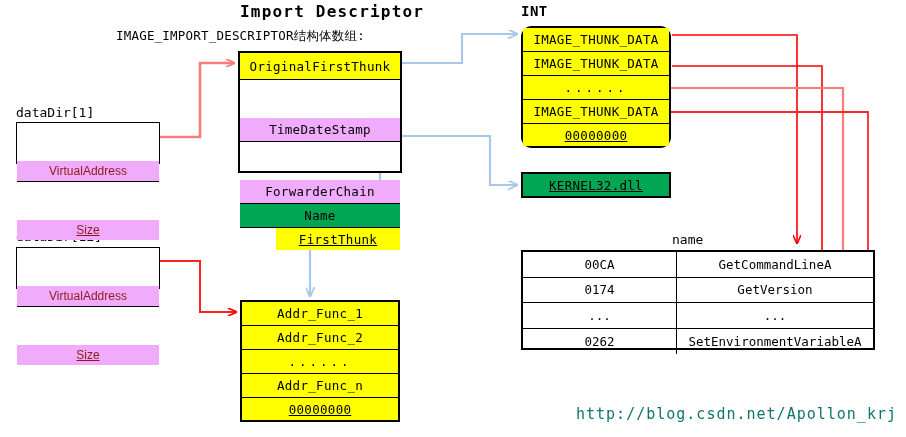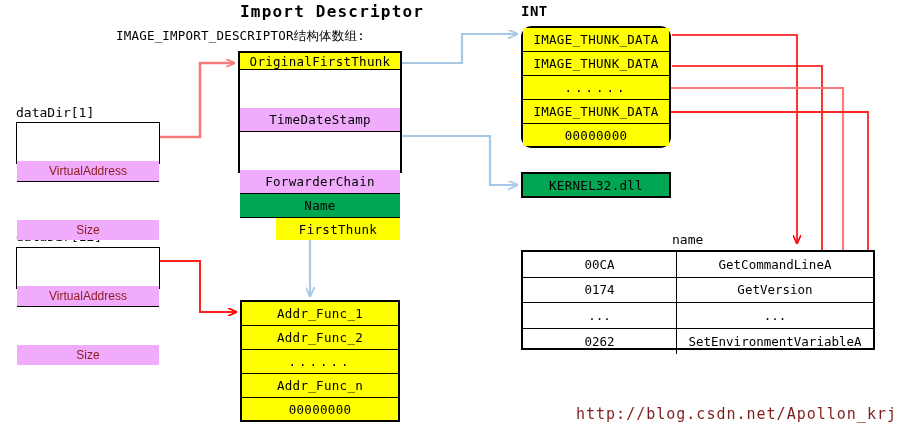--- a/index.html
+++ b/index.html
@@ -15,42 +15,42 @@
   .title{font-size:16px;font-weight:bold;letter-spacing:1.2px;}
   .subtitle{font-size:12.5px;letter-spacing:.2px;}
   .boxcap{font-size:14px;font-weight:bold;letter-spacing:.5px;}
   .tblcap{font-size:13px;}
 
   
   .box{position:absolute;box-sizing:border-box;border:2px solid #000;background:#fff;}
   .row{position:relative;box-sizing:border-box;display:flex;align-items:center;
        justify-content:center;font-size:12.5px;white-space:nowrap;
        border-bottom:1.5px solid #000;letter-spacing:.3px;}
-  .row:last-child{border-bottom:none;}
+  .row:last-child{border-bottom:none;text-decoration:underline;}
   .yellow{background:#ffff00;}
   .green{background:#00a651;}
   .white{background:#f0abfc;margin-top:38px;}
 
   
   .dd .row{font-family:"Liberation Sans","DejaVu Sans",sans-serif;
            color:#8B1A1A;font-size:12px;font-weight:normal;letter-spacing:0;}
 
   
   .ntbl{position:absolute;box-sizing:border-box;border:2px solid #000;background:#fff;}
   .nrow{display:flex;box-sizing:border-box;border-bottom:1.5px solid #000;height:25.5px;}
   .nrow:last-child{border-bottom:none;}
   .ncell{display:flex;align-items:center;justify-content:center;
          font-size:12.5px;white-space:nowrap;box-sizing:border-box;}
   .ncell.c0{width:154px;border-right:1.5px solid #000;}
   .ncell.c1{flex:1;}
 
   
   svg.wires{position:absolute;left:0;top:0;width:906px;height:437px;overflow:visible;}
 
-  .watermark{position:absolute;color:#7f1d1d;font-size:15px;letter-spacing:1px;
+  .watermark{position:absolute;color:#0f766e;font-size:15px;letter-spacing:1px;
              white-space:nowrap;}
 </style>
 </head>
 <body>
 
 <div class="stage">
 
   <svg class="wires" viewBox="0 0 906 437">
     <defs>
       <marker id="ahRed" markerWidth="9" markerHeight="8" refX="8" refY="4" orient="auto" markerUnits="userSpaceOnUse">
@@ -98,21 +98,21 @@
     <div class="row white" style="height:21px;">VirtualAddress</div>
     <div class="row white" style="height:19.5px;">Size</div>
   </div>
 
   <div class="box dd" style="left:16px;top:247px;width:144px;height:42px;border-width:1.5px;">
     <div class="row white" style="height:21px;">VirtualAddress</div>
     <div class="row white" style="height:19.5px;">Size</div>
   </div>
 
   <div class="box" style="left:238px;top:51px;width:164px;height:122px;">
-    <div class="row yellow" style="height:17px;">OriginalFirstThunk</div>
+    <div class="row yellow" style="height:27px;">OriginalFirstThunk</div>
     <div class="row white" style="height:24px;">TimeDateStamp</div>
     <div class="row white" style="height:24px;">ForwarderChain</div>
     <div class="row green" style="height:24px;">Name</div>
     <div class="row yellow" style="height:22px;margin-left:36px;">FirstThunk</div>
   </div>
 
   <div class="box" style="left:521px;top:26px;width:150px;height:122px;border-radius:11px;">
     <div class="row yellow" style="height:24px;">IMAGE_THUNK_DATA</div>
     <div class="row yellow" style="height:24px;">IMAGE_THUNK_DATA</div>
     <div class="row yellow" style="height:24px;letter-spacing:3px;">......</div>

